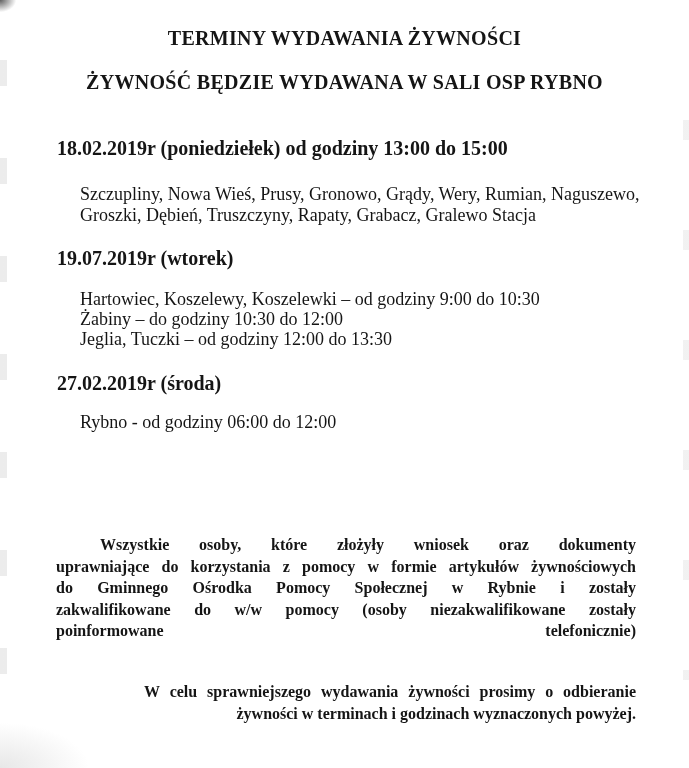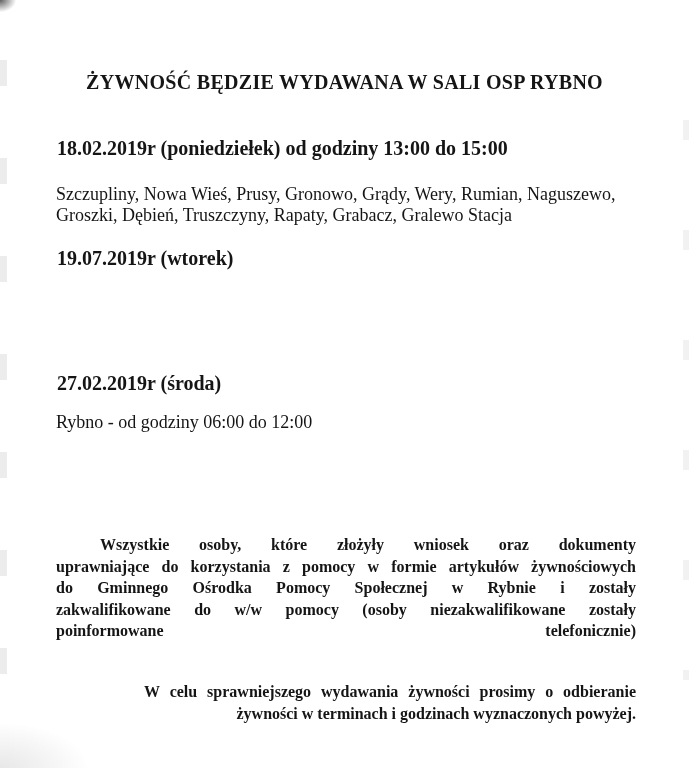--- a/index.html
+++ b/index.html
@@ -45,21 +45,21 @@
   .body-block {
     position: absolute;
     left: 56px;
     right: 53px;
     font-size: 18px;
     font-weight: normal;
   }
   .p-mon { top: 184px; line-height: 21px; }
   .p-tue { top: 289px; line-height: 20px; }
   .p-wed { top: 412px; line-height: 20px; }
-  .body-block .line { white-space: nowrap; }
+  .body-block .line { white-space: nowrap; margin-left: 24px; }
 
   
   .note {
     position: absolute;
     left: 56px;
     right: 53px;
     font-weight: bold;
     font-size: 16px;
     line-height: 21.6px;
   }
@@ -97,29 +97,35 @@
 </head>
 <body>
 
 <div class="page">
 
   <div class="artifact a-tl"></div>
   <div class="artifact a-left"></div>
   <div class="artifact a-bl"></div>
   <div class="artifact a-right"></div>
 
+  <div class="title t1">TERMINY WYDAWANIA ŻYWNOŚCI</div>
   <div class="title t2">ŻYWNOŚĆ BĘDZIE WYDAWANA W SALI OSP RYBNO</div>
 
   <div class="heading h-mon">18.02.2019r (poniedziełek) od godziny 13:00 do 15:00</div>
   <div class="body-block p-mon">
     <div class="line">Szczupliny, Nowa Wieś, Prusy, Gronowo, Grądy, Wery, Rumian, Naguszewo,</div>
     <div class="line">Groszki, Dębień, Truszczyny, Rapaty, Grabacz, Gralewo Stacja</div>
   </div>
 
   <div class="heading h-tue">19.07.2019r (wtorek)</div>
+  <div class="body-block p-tue">
+    <div class="line">Hartowiec, Koszelewy, Koszelewki – od godziny 9:00 do 10:30</div>
+    <div class="line">Żabiny – do godziny 10:30 do 12:00</div>
+    <div class="line">Jeglia, Tuczki – od godziny 12:00 do 13:30</div>
+  </div>
 
   <div class="heading h-wed">27.02.2019r (środa)</div>
   <div class="body-block p-wed">
     <div class="line">Rybno - od godziny 06:00 do 12:00</div>
   </div>
 
   <div class="note n-qual">
     <div class="jline indent">Wszystkie osoby, które złożyły wniosek oraz dokumenty</div>
     <div class="jline">uprawniające do korzystania z pomocy w formie artykułów żywnościowych</div>
     <div class="jline">do Gminnego Ośrodka Pomocy Społecznej w Rybnie i zostały</div>

